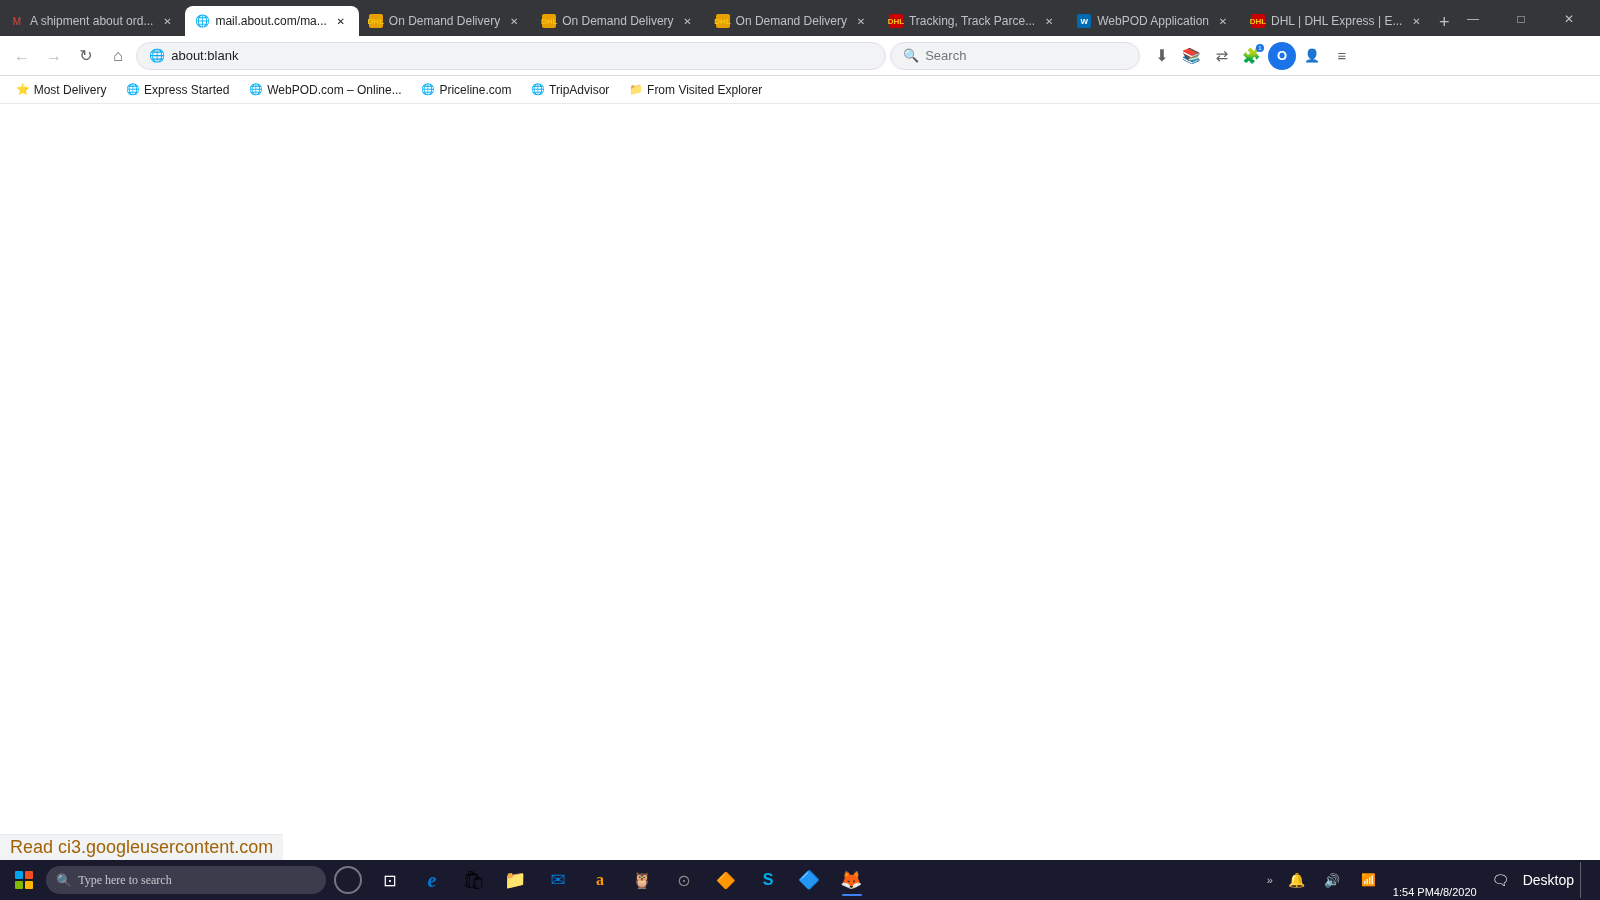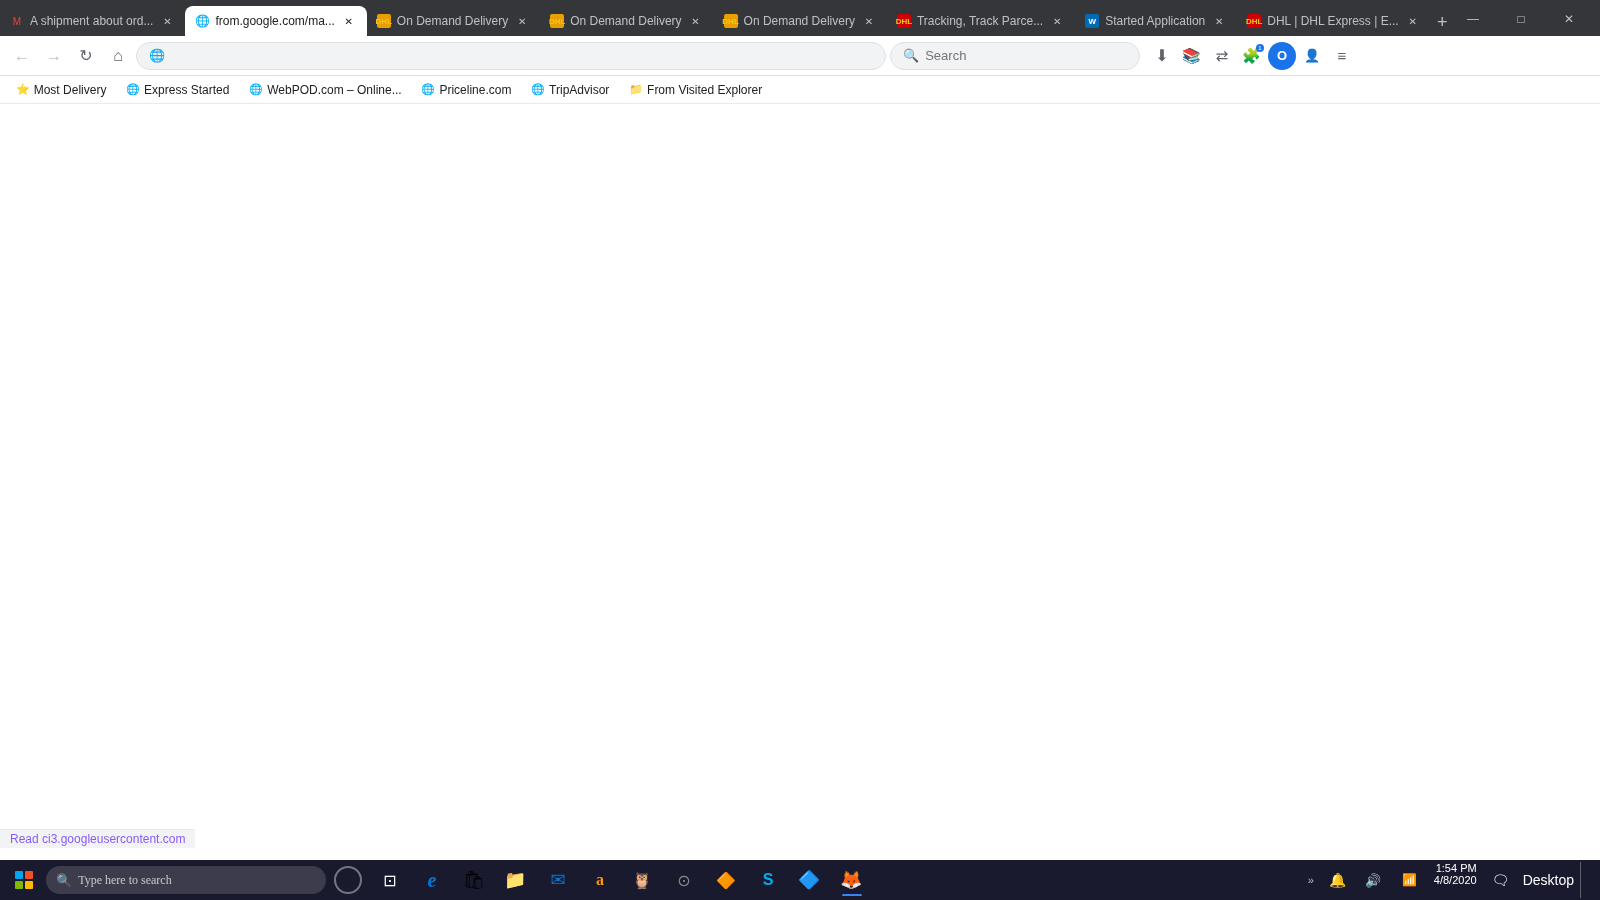--- a/index.html
+++ b/index.html
@@ -221,26 +221,26 @@
     
     .page-content {
       width: 100%;
       height: calc(900px - 36px - 40px - 28px - 40px);
       background: #fff;
     }
 
     
     .status-bar {
       position: fixed;
-      bottom: 52px;
+      bottom: 40px;
       left: 0;
       background: #f1f3f4;
       padding: 2px 10px;
-      font-size: 12px;
-      color: #8b5cf6;
+      font-size: 18px;
+      color: #a16207;
       border-top: 1px solid #e8eaed;
       z-index: 100;
     }
 
     
     .taskbar {
       position: fixed;
       bottom: 0;
       left: 0;
       width: 1600px;
@@ -326,21 +326,21 @@
       height: 36px;
       display: flex;
       align-items: center;
       justify-content: center;
       cursor: pointer;
       font-size: 14px;
       color: #fff;
     }
     .taskbar-clock {
       display: flex;
-      flex-direction: column;
+      flex-direction: row;
       align-items: flex-end;
       color: #fff;
       font-size: 11px;
       cursor: pointer;
       padding: 0 4px;
       height: 36px;
     }
     .taskbar-desktop {
       width: 8px;
       height: 36px;
@@ -385,21 +385,21 @@
   <div class="tab-bar">
 
     <div class="tab">
       <div class="tab-favicon fav-gmail">M</div>
       <span class="tab-label">A shipment about ord...</span>
       <div class="tab-close">✕</div>
     </div>
 
     <div class="tab active">
       <div class="tab-favicon" style="font-size:12px;">🌐</div>
-      <span class="tab-label">from.google.com/ma...</span>
+      <span class="tab-label">mail.about.com/ma...</span>
       <div class="tab-close">✕</div>
     </div>
 
     <div class="tab">
       <div class="tab-favicon fav-odd">DHL</div>
       <span class="tab-label">On Demand Delivery</span>
       <div class="tab-close">✕</div>
     </div>
 
     <div class="tab">
@@ -415,21 +415,21 @@
     </div>
 
     <div class="tab">
       <div class="tab-favicon fav-tracking">DHL</div>
       <span class="tab-label">Tracking, Track Parce...</span>
       <div class="tab-close">✕</div>
     </div>
 
     <div class="tab">
       <div class="tab-favicon fav-webpod">W</div>
-      <span class="tab-label">Started Application</span>
+      <span class="tab-label">WebPOD Application</span>
       <div class="tab-close">✕</div>
     </div>
 
     <div class="tab">
       <div class="tab-favicon fav-dhl">DHL</div>
       <span class="tab-label">DHL | DHL Express | E...</span>
       <div class="tab-close">✕</div>
     </div>
 
     <div class="tab-new">+</div>
@@ -442,20 +442,21 @@
   </div>
 
   <div class="toolbar">
     <div class="nav-btn disabled">←</div>
     <div class="nav-btn disabled">→</div>
     <div class="nav-btn">↻</div>
     <div class="nav-btn">⌂</div>
 
     <div class="address-bar">
       <span class="address-icon">🌐</span>
+      <input type="text" value="about:blank" style="">
     </div>
 
     <div class="search-bar">
       <span style="color:#5f6368;font-size:13px;">🔍</span>
       <input type="text" placeholder="Search" style="">
     </div>
 
     <div class="toolbar-icons">
       <div class="toolbar-icon-btn" style="font-size:16px;">⬇</div>
       <div class="toolbar-icon-btn">📚</div>

